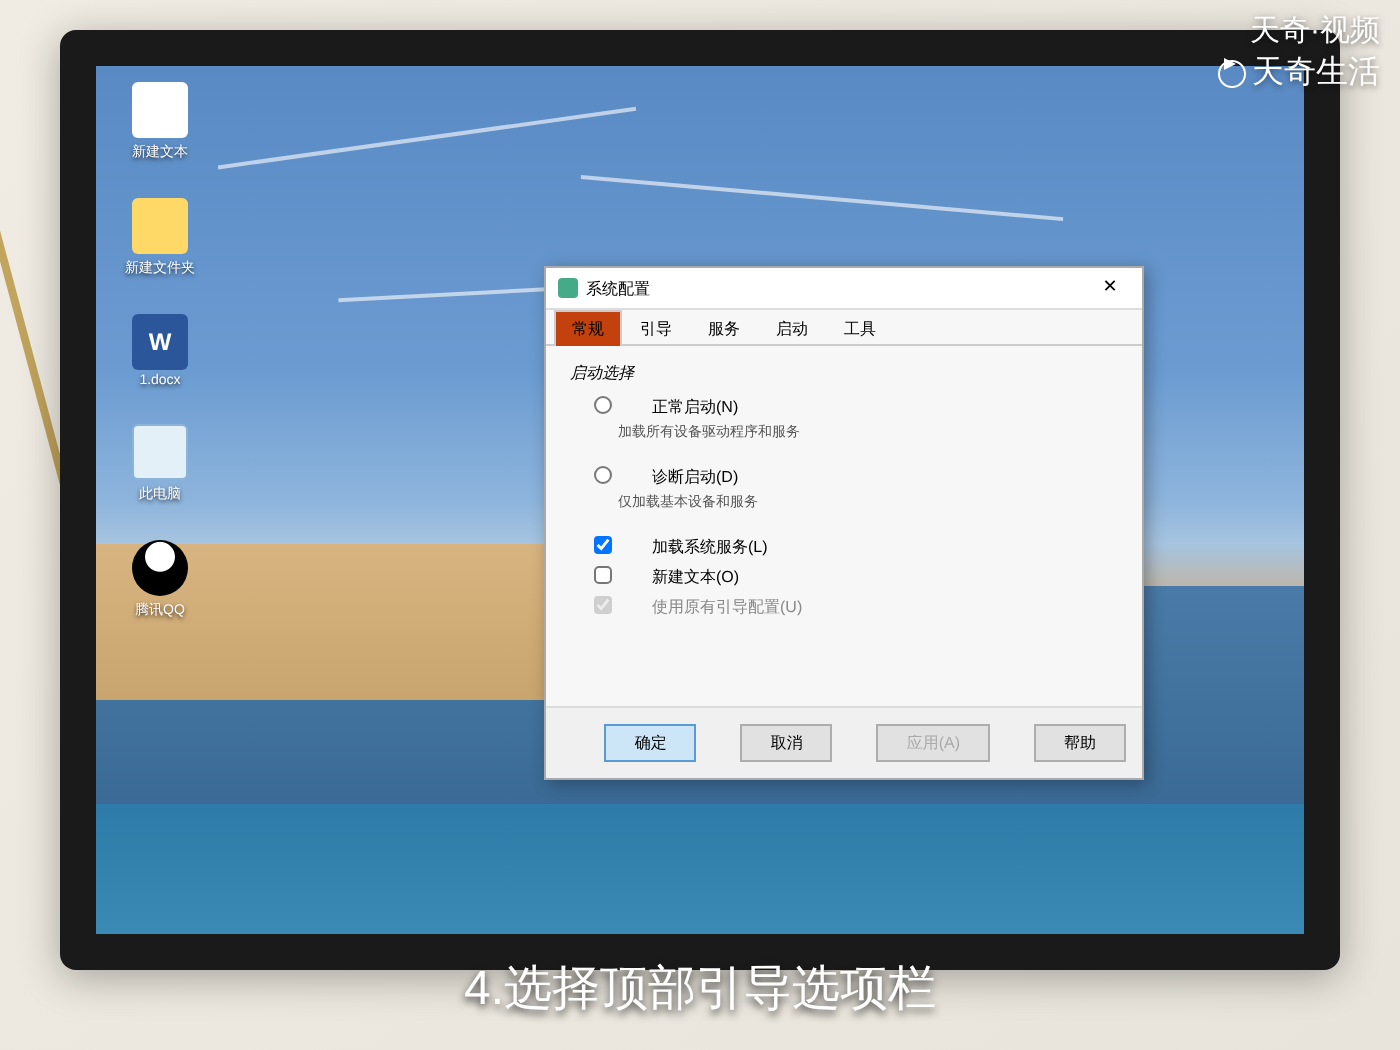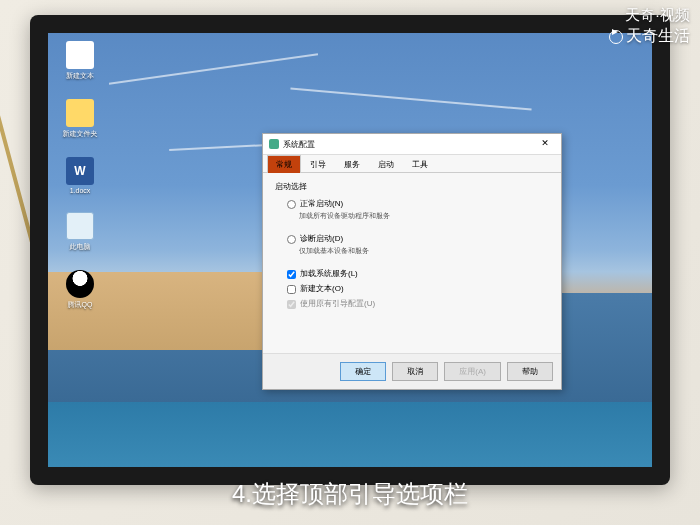--- a/index.html
+++ b/index.html
@@ -22,36 +22,36 @@
 .desktop-icon { display: flex; flex-direction: column; align-items: center; width: 48px; cursor: pointer; }
 .icon-visual { width: 28px; height: 28px; border-radius: 3px; margin-bottom: 2px; }
 .icon-visual.file { background: #fff; }
 .icon-visual.folder { background: #ffd968; }
 .icon-visual.word { background: #2b579a; position: relative; }
 .icon-visual.word::after { content:"W"; color:#fff; font-size:12px; font-weight:bold; position:absolute; left:50%; top:50%; transform:translate(-50%,-50%); }
 .icon-visual.pc { background: #e3f0f8; border: 1px solid #8db4d8; }
 .icon-visual.qq { background: radial-gradient(circle at 50% 30%, #fff 30%, #000 32%); border-radius: 50%; }
 .icon-label { font-size: 7px; color: #fff; text-shadow: 0 1px 2px rgba(0,0,0,0.8); text-align: center; white-space: nowrap; }
 
-.dialog { position: absolute; left: 214px; top: 100px; width: 300px; background: #f7f7f7; border: 1px solid #aaa; box-shadow: 2px 2px 8px rgba(0,0,0,0.3); font-size: 8px; }
+.dialog { position: absolute; left: 224px; top: 100px; width: 300px; background: #f7f7f7; border: 1px solid #aaa; box-shadow: 2px 2px 8px rgba(0,0,0,0.3); font-size: 8px; }
 .dialog-titlebar { display: flex; justify-content: space-between; align-items: center; padding: 3px 6px; background: #fff; border-bottom: 1px solid #ddd; }
 .dialog-title { display: flex; align-items: center; gap: 4px; }
 .title-icon { width: 10px; height: 10px; background: #4a8; border-radius: 2px; }
 .close-btn { width: 20px; height: 14px; text-align: center; cursor: pointer; font-size: 9px; line-height: 12px; }
 .tabs { display: flex; border-bottom: 1px solid #ccc; padding: 0 4px; }
 .tab { padding: 3px 8px; cursor: pointer; border: 1px solid transparent; border-bottom: none; margin-bottom: -1px; }
 .tab.active { background: #c2410c; border-color: #ccc; }
 .dialog-body { padding: 8px 12px; min-height: 180px; }
 .section { margin-bottom: 10px; }
-.section-title { margin-bottom: 4px; }
-.radio-row, .check-row { display: flex; align-items: flex-end; gap: 4px; padding: 2px 0 2px 12px; }
+.section-title { margin-bottom: 4px; font-style: italic; }
+.radio-row, .check-row { display: flex; align-items: flex-start; gap: 20px; padding: 2px 0 2px 12px; }
 .radio-row input, .check-row input { width: 9px; height: 9px; }
 .indent1 { padding-left: 12px; }
 .indent2 { padding-left: 24px; }
-.dialog-buttons { display: flex; justify-content: flex-end; gap: 6px; padding: 8px; border-top: 1px solid #ddd; background: #f0f0f0; }
+.dialog-buttons { display: flex; justify-content: flex-end; gap: 22px; padding: 8px; border-top: 1px solid #ddd; background: #f0f0f0; }
 .dialog-buttons button { padding: 3px 14px; font-size: 8px; background: #e1e1e1; border: 1px solid #adadad; cursor: pointer; }
 .dialog-buttons button.primary { background: #cde6f7; border-color: #5a9bd5; }
 .dialog-buttons button:disabled { color: #aaa; cursor: default; }
 
 .watermark-top { position: absolute; right: 10px; top: 6px; color: #fff; font-size: 15px; text-shadow: 0 1px 3px rgba(0,0,0,0.5); font-weight: 500; }
 .watermark-sub { position: absolute; right: 10px; top: 26px; color: #fff; font-size: 16px; text-shadow: 0 1px 3px rgba(0,0,0,0.5); display: flex; align-items: center; gap: 3px; }
 .watermark-sub::before { content: ""; width: 12px; height: 12px; border: 1.5px solid #fff; border-radius: 50%; display: inline-block; position: relative; }
 .watermark-sub::after { content: ""; position: absolute; left: 3px; top: 3px; width: 0; height: 0; border-left: 6px solid #fff; border-top: 3px solid transparent; border-bottom: 3px solid transparent; }
 
 .vertical-text { position: absolute; left: 50px; top: 250px; transform: rotate(180deg); writing-mode: vertical-rl; font-size: 13px; color: rgba(140,130,110,0.65); letter-spacing: 2px; font-family: Georgia, serif; }

